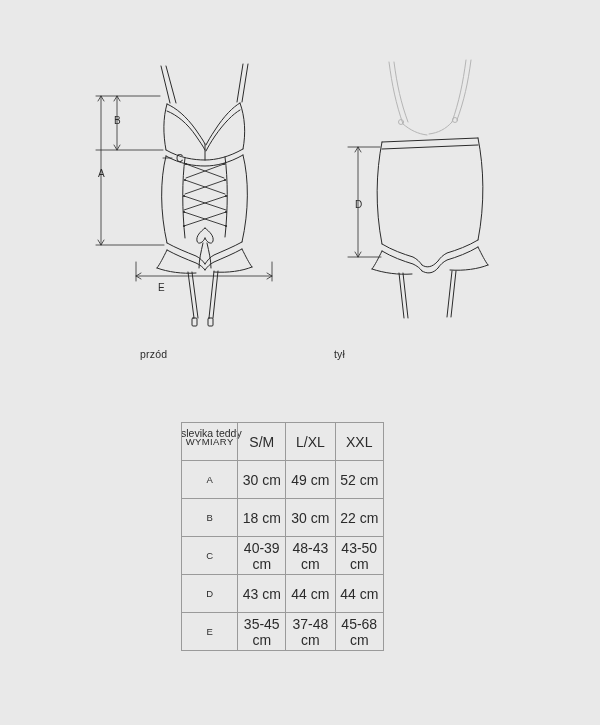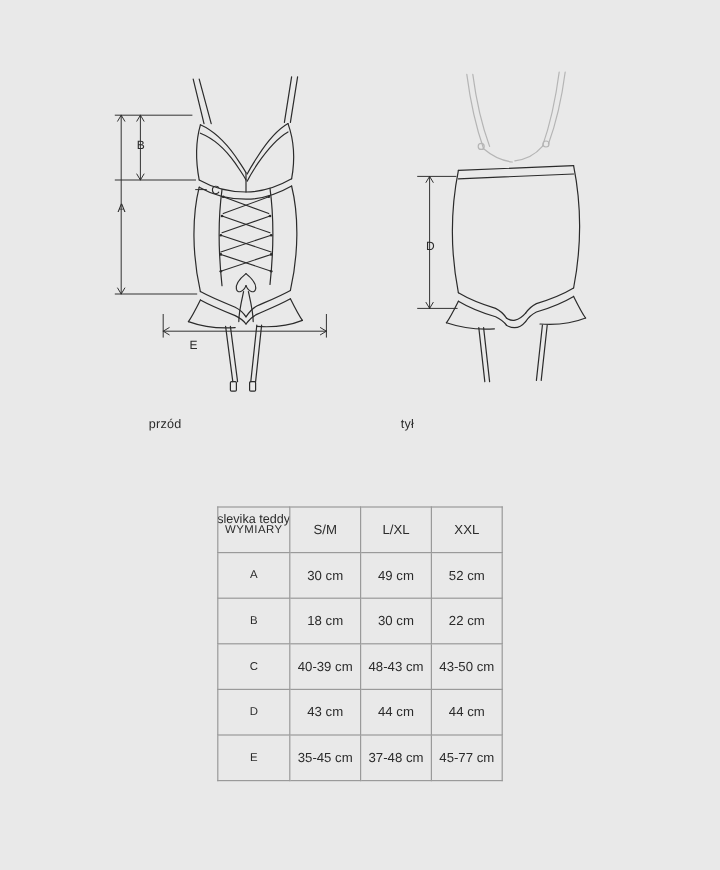--- a/index.html
+++ b/index.html
@@ -31,44 +31,44 @@
     position: absolute;
     top: 0;
     left: 0;
   }
   .caption {
     position: absolute;
     font-size: 10.5px;
     color: #2b2b2b;
     letter-spacing: 0.2px;
   }
-  .caption-front { left: 124px; top: 348px; }
+  .caption-front { left: 140px; top: 348px; }
   .caption-back  { left: 334px; top: 348px; }
 
   
   .product-name {
     position: absolute;
     left: 181px;
     top: 402px;
     font-size: 10.5px;
     color: #2b2b2b;
     margin-top: 25px;
   }
 
   
   .size-table {
     position: absolute;
     left: 181px;
     top: 422px;
     border-collapse: collapse;
-    width: 238px;
+    width: 203px;
   }
   .size-table td, .size-table th {
     border: 1px solid #9a9a9a;
-    font-size: 11px;
+    font-size: 14px;
     font-weight: normal;
     text-align: center;
     padding: 0;
     height: 37px;
     width: 59.5px;
     color: #2b2b2b;
     background: transparent;
   }
   .size-table th.head-label {
     font-size: 9.5px;
@@ -292,19 +292,19 @@
       <tr>
         <td class="row-label">D</td>
         <td>43 cm</td>
         <td>44 cm</td>
         <td>44 cm</td>
       </tr>
       <tr>
         <td class="row-label">E</td>
         <td>35-45 cm</td>
         <td>37-48 cm</td>
-        <td>45-77 cm</td>
+        <td>45-68 cm</td>
       </tr>
     </tbody>
   </table>
 
 
 </div>
 
 </body></html>

